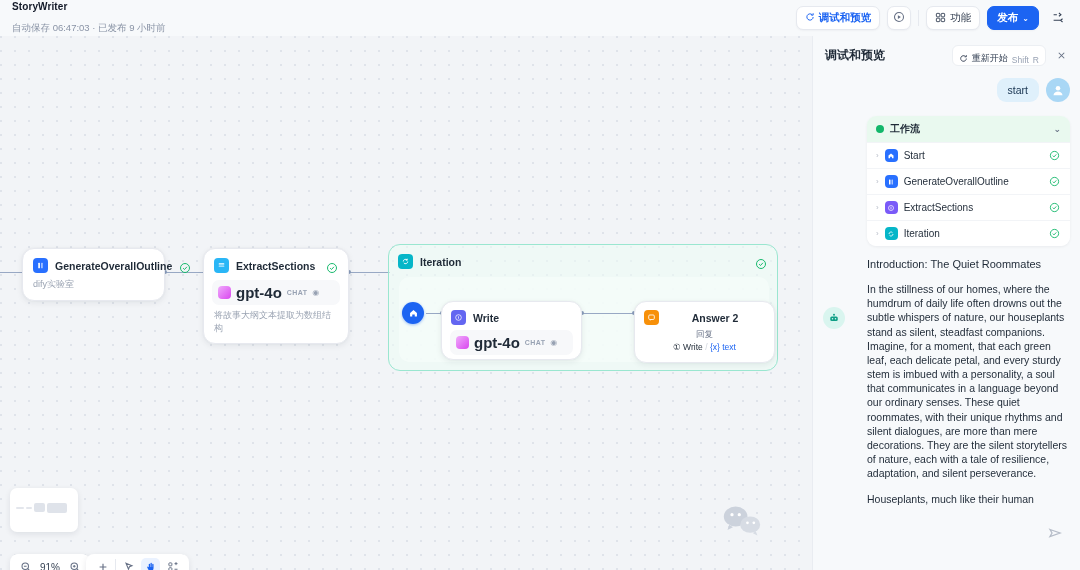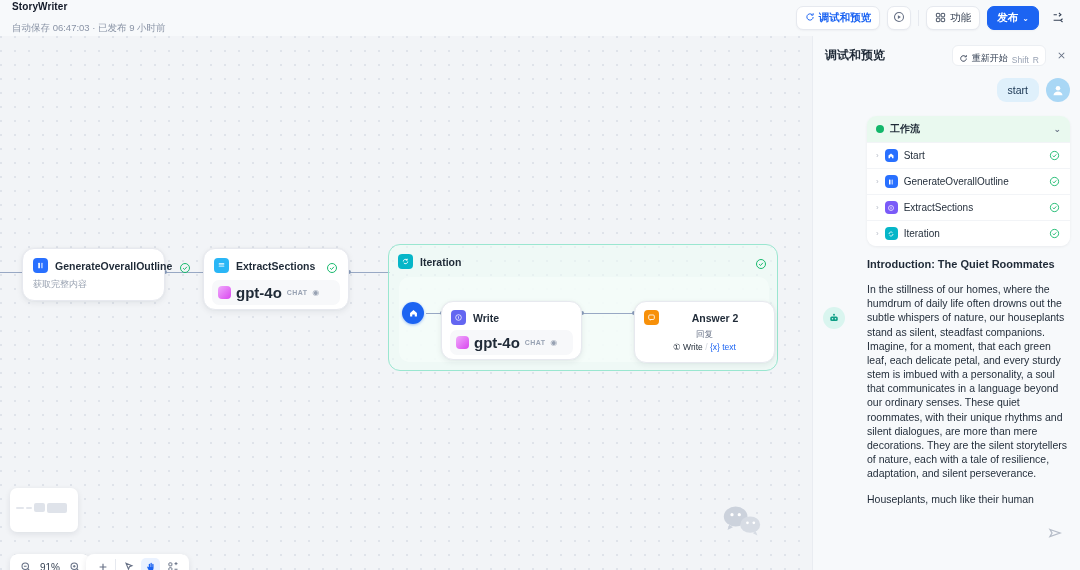--- a/index.html
+++ b/index.html
@@ -162,21 +162,21 @@
   .chev { margin-left: auto; color: #667085; font-size: 9px; }
   .wf-item {
     background: #fff; display: flex; align-items: center; gap: 6px;
     padding: 6px 9px; border-top: 1px solid #f2f4f7; font-size: 10px; color: #1f2a37;
   }
   .wf-arrow { color: #b7bdc8; font-size: 8px; }
   .wf-ico { width: 13px; height: 13px; border-radius: 4px; display:flex; align-items:center; justify-content:center; color:#fff; font-size:7px; flex:0 0 auto; }
   .wf-name { flex: 1; white-space: nowrap; overflow: hidden; text-overflow: ellipsis; }
 
   .answer { padding-top: 12px; }
-  .ans-h { font-size: 11px; font-weight: 700; color: #1f2a37; margin-bottom: 12px; }
+  .ans-h { font-size: 11px; font-weight: 400; color: #1f2a37; margin-bottom: 12px; }
   .ans-p { font-size: 10.5px; line-height: 1.35; color: #1f2a37; margin-bottom: 12px; }
 
   
   .watermark {
     position: absolute; left: 722px; top: 500px; width: 345px; height: 48px;
     display: flex; align-items: center; gap: 10px;
     color: #ccd2dc; font-size: 30px; letter-spacing: 2px;
     pointer-events: none; z-index: 25; font-weight: 400;
   }
   .sendbtn {
@@ -258,21 +258,21 @@
             </svg>
         </span>
         <span class="node-title">GenerateOverallOutline</span>
         <span class="check">
           <svg width="12" height="12" viewBox="0 0 16 16" fill="none" stroke="#12b76a" stroke-width="1.3">
               <circle cx="8" cy="8" r="6"></circle>
               <path d="M5.5 8.2l1.8 1.8 3.3-3.6"></path>
             </svg>
         </span>
       </div>
-      <div class="node-desc">获取完整内容</div>
+      <div class="node-desc">dify实验室</div>
     </div>
 
     <div class="node" style="left:203px; top:212px; width:146px;">
       <div class="node-head">
         <span class="node-ico" style="background:#2ab6f6">
           <svg width="9" height="9" viewBox="0 0 16 16" fill="#fff">
               <rect x="3" y="4" width="10" height="2.2" rx="1"></rect>
               <rect x="3" y="8" width="10" height="2.2" rx="1" opacity=".7"></rect>
             </svg>
         </span>
@@ -283,20 +283,21 @@
               <path d="M5.5 8.2l1.8 1.8 3.3-3.6"></path>
             </svg>
         </span>
       </div>
       <div class="model-chip">
         <span class="model-dot"></span>
         <span class="model-name">gpt-4o</span>
         <span class="model-tag">CHAT</span>
         <span class="eye">◉</span>
       </div>
+      <div class="node-desc">将故事大纲文本提取为数组结构</div>
     </div>
 
     <div class="iter-box">
       <div class="node-head" style="padding:9px 10px 4px 9px">
         <span class="node-ico" style="background:#06b6c8">
           <svg width="9" height="9" viewBox="0 0 16 16" fill="none" stroke="#fff" stroke-width="1.6">
               <path d="M4 8a4 4 0 0 1 7-2.6"></path>
               <path d="M12 8a4 4 0 0 1-7 2.6"></path>
               <path d="M11 3v2.6H8.6"></path>
             </svg>

